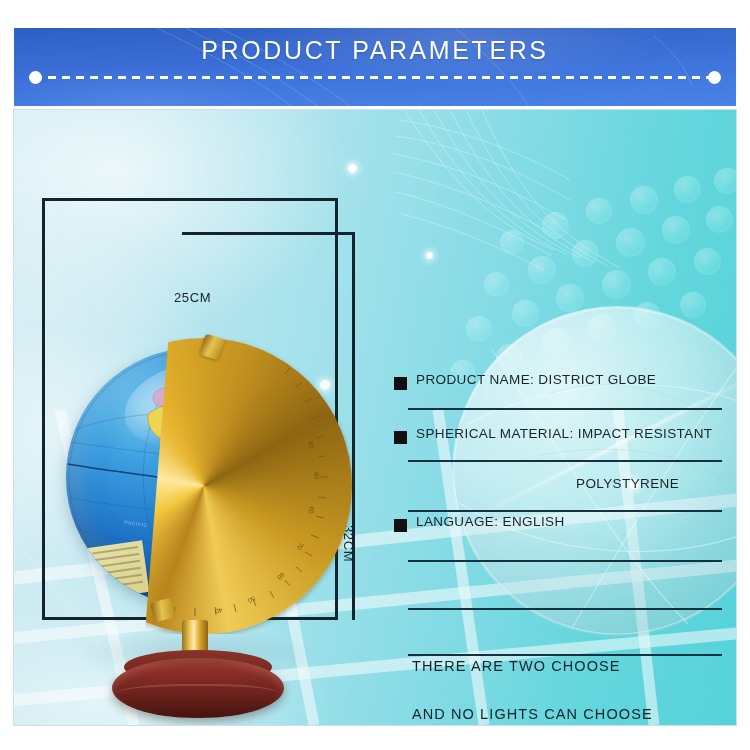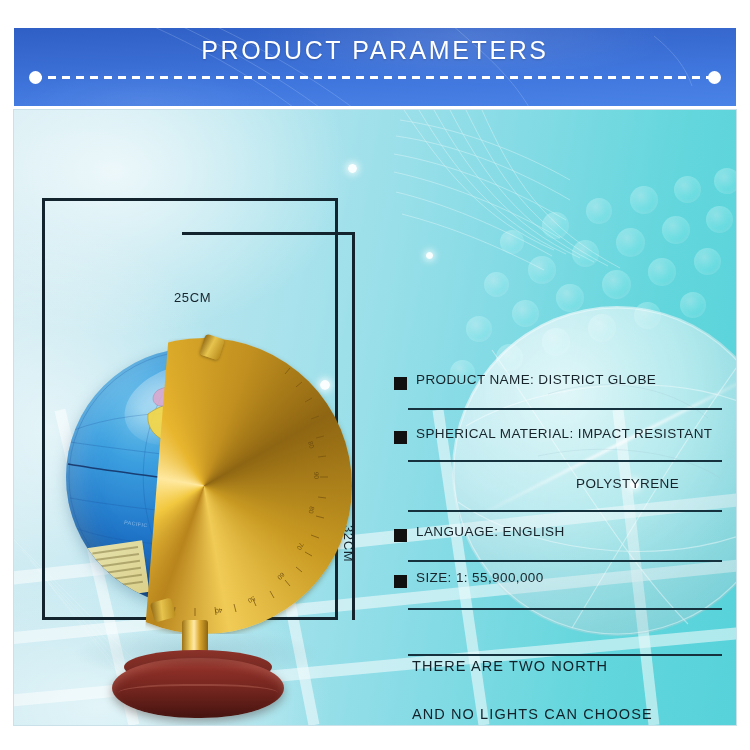--- a/index.html
+++ b/index.html
@@ -401,30 +401,26 @@
       </div>
       <div class="rule" style="top:92px"></div>
 
       <div class="spec-row" style="margin-top:12px">
         <div class="spec-text indent">POLYSTYRENE</div>
       </div>
       <div class="rule" style="top:142px"></div>
 
       <div class="rule" style="top:192px"></div>
 
-      <div class="spec-row" style="margin-top:10px">
+      <div class="spec-row" style="">
         <div class="bullet"></div>
         <div class="spec-text">LANGUAGE: ENGLISH</div>
       </div>
       <div class="rule" style="top:240px"></div>
 
-      <div class="spec-row" style="margin-top:8px">
-        <div class="bullet"></div>
-        <div class="spec-text">SIZE: 1: 55,900,000</div>
-      </div>
       <div class="rule" style="top:286px"></div>
     </div>
 
-    <div class="tagline" id="tag1">THERE ARE TWO NORTH</div>
+    <div class="tagline" id="tag1">THERE ARE TWO CHOOSE</div>
     <div class="tagline" id="tag2">AND NO LIGHTS CAN CHOOSE</div>
 
   </div>
 </div>
 
 </body></html>

